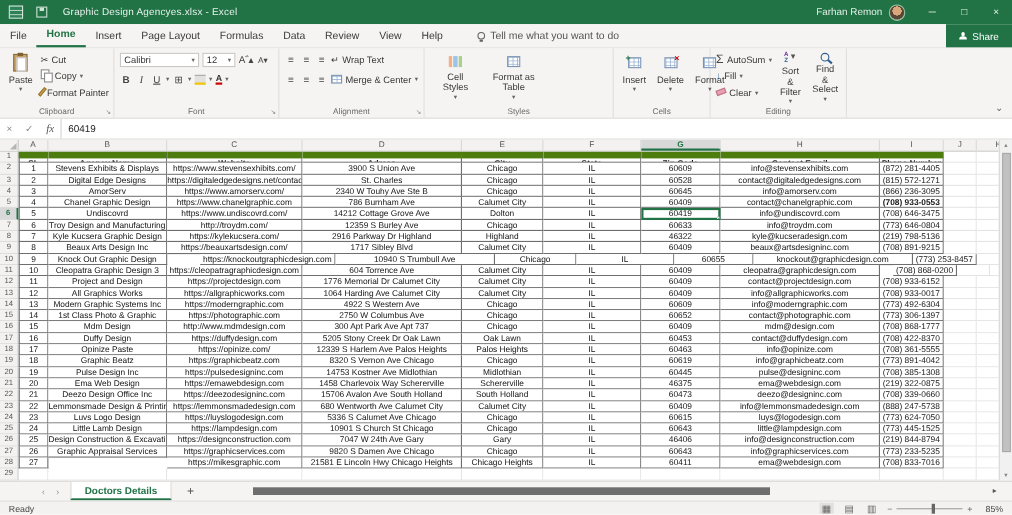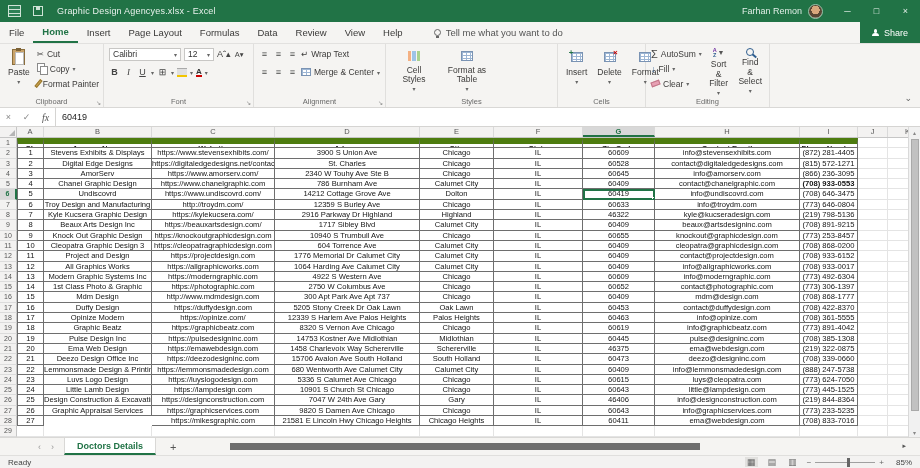--- a/index.html
+++ b/index.html
@@ -499,41 +499,41 @@
         <div class="cell tb" style="width: 72px;">60409</div>
         <div class="cell tb" style="width: 145px;">beaux@artsdesigninc.com</div>
         <div class="cell tb" style="width: 58px;">(708) 891-9215</div>
         <div class="cell" style="width: 30px;"></div>
         <div class="cell" style="width: 40px;"></div>
       </div>
       <div class="grow">
         <div class="rnum" style="width: 17px;">10</div>
         <div class="cell tb first" style="width: 27px;">9</div>
         <div class="cell tb" style="width: 108px;">Knock Out Graphic Design</div>
-        <div class="cell tb" style="width: 123px;">https://knockoutgraphicdesign.com</div>
+        <div class="cell tb" style="width: 123px; margin-left: 30px;">https://knockoutgraphicdesign.com</div>
         <div class="cell tb" style="width: 145px;">10940 S Trumbull Ave</div>
         <div class="cell tb" style="width: 74px;">Chicago</div>
         <div class="cell tb" style="width: 89px;">IL</div>
         <div class="cell tb" style="width: 72px;">60655</div>
         <div class="cell tb" style="width: 145px;">knockout@graphicdesign.com</div>
         <div class="cell tb" style="width: 58px;">(773) 253-8457</div>
         <div class="cell" style="width: 30px;"></div>
         <div class="cell" style="width: 40px;"></div>
       </div>
       <div class="grow">
         <div class="rnum" style="width: 17px;">11</div>
         <div class="cell tb first" style="width: 27px;">10</div>
         <div class="cell tb" style="width: 108px;">Cleopatra Graphic Design 3</div>
         <div class="cell tb" style="width: 123px;">https://cleopatragraphicdesign.com</div>
         <div class="cell tb" style="width: 145px;">604 Torrence Ave</div>
         <div class="cell tb" style="width: 74px;">Calumet City</div>
         <div class="cell tb" style="width: 89px;">IL</div>
         <div class="cell tb" style="width: 72px;">60409</div>
         <div class="cell tb" style="width: 145px;">cleopatra@graphicdesign.com</div>
-        <div class="cell tb" style="width: 58px;">(708) 868-0200</div>
+        <div class="cell tb" style="width: 58px; margin-left: 12px;">(708) 868-0200</div>
         <div class="cell" style="width: 30px;"></div>
         <div class="cell" style="width: 40px;"></div>
       </div>
       <div class="grow">
         <div class="rnum" style="width: 17px;">12</div>
         <div class="cell tb first" style="width: 27px;">11</div>
         <div class="cell tb" style="width: 108px;">Project and Design</div>
         <div class="cell tb" style="width: 123px;">https://projectdesign.com</div>
         <div class="cell tb" style="width: 145px;">1776 Memorial Dr Calumet City</div>
         <div class="cell tb" style="width: 74px;">Calumet City</div>
@@ -610,21 +610,21 @@
         <div class="cell tb" style="width: 89px;">IL</div>
         <div class="cell tb" style="width: 72px;">60453</div>
         <div class="cell tb" style="width: 145px;">contact@duffydesign.com</div>
         <div class="cell tb" style="width: 58px;">(708) 422-8370</div>
         <div class="cell" style="width: 30px;"></div>
         <div class="cell" style="width: 40px;"></div>
       </div>
       <div class="grow">
         <div class="rnum" style="width: 17px;">18</div>
         <div class="cell tb first" style="width: 27px;">17</div>
-        <div class="cell tb" style="width: 108px;">Opinize Modern</div>
+        <div class="cell tb" style="width: 108px;">Opinize Paste</div>
         <div class="cell tb" style="width: 123px;">https://opinize.com/</div>
         <div class="cell tb" style="width: 145px;">12339 S Harlem Ave Palos Heights</div>
         <div class="cell tb" style="width: 74px;">Palos Heights</div>
         <div class="cell tb" style="width: 89px;">IL</div>
         <div class="cell tb" style="width: 72px;">60463</div>
         <div class="cell tb" style="width: 145px;">info@opinize.com</div>
         <div class="cell tb" style="width: 58px;">(708) 361-5555</div>
         <div class="cell" style="width: 30px;"></div>
         <div class="cell" style="width: 40px;"></div>
       </div>
@@ -700,21 +700,21 @@
       </div>
       <div class="grow">
         <div class="rnum" style="width: 17px;">24</div>
         <div class="cell tb first" style="width: 27px;">23</div>
         <div class="cell tb" style="width: 108px;">Luvs Logo Design</div>
         <div class="cell tb" style="width: 123px;">https://luyslogodesign.com</div>
         <div class="cell tb" style="width: 145px;">5336 S Calumet Ave Chicago</div>
         <div class="cell tb" style="width: 74px;">Chicago</div>
         <div class="cell tb" style="width: 89px;">IL</div>
         <div class="cell tb" style="width: 72px;">60615</div>
-        <div class="cell tb" style="width: 145px;">luys@cleopatra.com</div>
+        <div class="cell tb" style="width: 145px;">luys@logodesign.com</div>
         <div class="cell tb" style="width: 58px;">(773) 624-7050</div>
         <div class="cell" style="width: 30px;"></div>
         <div class="cell" style="width: 40px;"></div>
       </div>
       <div class="grow">
         <div class="rnum" style="width: 17px;">25</div>
         <div class="cell tb first" style="width: 27px;">24</div>
         <div class="cell tb" style="width: 108px;">Little Lamb Design</div>
         <div class="cell tb" style="width: 123px;">https://lampdesign.com</div>
         <div class="cell tb" style="width: 145px;">10901 S Church St Chicago</div>
@@ -729,21 +729,21 @@
       <div class="grow">
         <div class="rnum" style="width: 17px;">26</div>
         <div class="cell tb first" style="width: 27px;">25</div>
         <div class="cell tb" style="width: 108px;">Design Construction &amp; Excavating</div>
         <div class="cell tb" style="width: 123px;">https://designconstruction.com</div>
         <div class="cell tb" style="width: 145px;">7047 W 24th Ave Gary</div>
         <div class="cell tb" style="width: 74px;">Gary</div>
         <div class="cell tb" style="width: 89px;">IL</div>
         <div class="cell tb" style="width: 72px;">46406</div>
         <div class="cell tb" style="width: 145px;">info@designconstruction.com</div>
-        <div class="cell tb" style="width: 58px;">(219) 844-8364</div>
+        <div class="cell tb" style="width: 58px;">(219) 844-8794</div>
         <div class="cell" style="width: 30px;"></div>
         <div class="cell" style="width: 40px;"></div>
       </div>
       <div class="grow">
         <div class="rnum" style="width: 17px;">27</div>
         <div class="cell tb first" style="width: 27px;">26</div>
         <div class="cell tb" style="width: 108px;">Graphic Appraisal Services</div>
         <div class="cell tb" style="width: 123px;">https://graphicservices.com</div>
         <div class="cell tb" style="width: 145px;">9820 S Damen Ave Chicago</div>
         <div class="cell tb" style="width: 74px;">Chicago</div>

